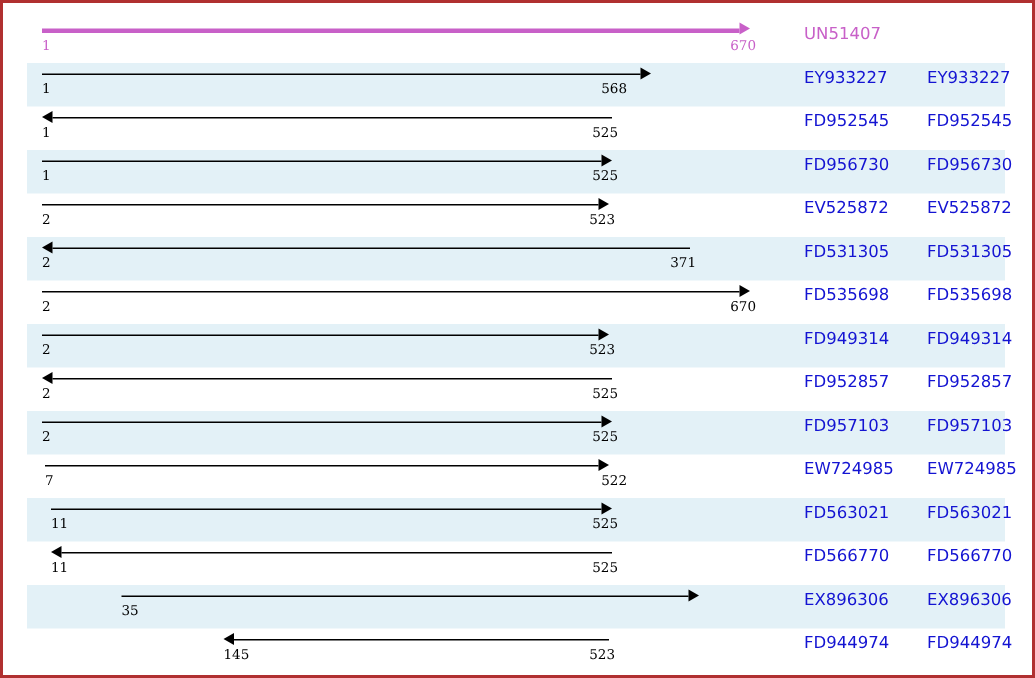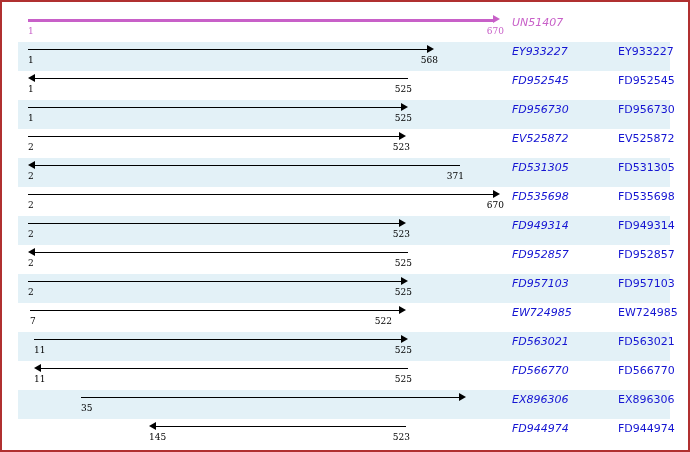--- a/index.html
+++ b/index.html
@@ -92,21 +92,21 @@
 
   
   .label {
     position: absolute;
     top: 3px;
     font-size: 11px;
     font-family: "DejaVu Sans", "Liberation Sans", sans-serif;
     color: #1414d2;
     white-space: nowrap;
   }
-  .label.col1 { left: 510px; font-style: italic; }
+  .label.col1 { left: 534px; }
   .label.col2 { left: 616px; }
   .row.query .label { color: #c860c8; }
 </style>
 </head>
 <body>
 
 <div id="app">
   <div id="rows">
       <div class="row query" style="top: 11px;">
         <div class="band"></div>
@@ -117,21 +117,21 @@
           <div class="coord end" style="left: 502px;">670</div>
         </div>
         <div class="label col1">UN51407</div>
       </div>
       <div class="row alt" style="top: 40px;">
         <div class="band"></div>
         <div class="arrow-wrap" style="left: 0px;">
           <div class="arrow-line" style="left: 26px; width: 399px;"></div>
           <div class="head right" style="left: 425px;"></div>
           <div class="coord start" style="left: 26px;">1</div>
-          <div class="coord end" style="left: 436px;">568</div>
+          <div class="coord end" style="left: 416px;">568</div>
         </div>
         <div class="label col1">EY933227</div>
         <div class="label col2">EY933227</div>
       </div>
       <div class="row" style="top: 69px;">
         <div class="band"></div>
         <div class="arrow-wrap" style="left: 0px;">
           <div class="arrow-line" style="left: 33px; width: 373px;"></div>
           <div class="head left" style="left: 26px;"></div>
           <div class="coord start" style="left: 26px;">1</div>
@@ -216,21 +216,21 @@
         </div>
         <div class="label col1">FD957103</div>
         <div class="label col2">FD957103</div>
       </div>
       <div class="row" style="top: 301px;">
         <div class="band"></div>
         <div class="arrow-wrap" style="left: 0px;">
           <div class="arrow-line" style="left: 28px; width: 369px;"></div>
           <div class="head right" style="left: 397px;"></div>
           <div class="coord start" style="left: 28px;">7</div>
-          <div class="coord end" style="left: 390px;">522</div>
+          <div class="coord end" style="left: 416px;">522</div>
         </div>
         <div class="label col1">EW724985</div>
         <div class="label col2">EW724985</div>
       </div>
       <div class="row alt" style="top: 330px;">
         <div class="band"></div>
         <div class="arrow-wrap" style="left: 0px;">
           <div class="arrow-line" style="left: 32px; width: 367px;"></div>
           <div class="head right" style="left: 399px;"></div>
           <div class="coord start" style="left: 32px;">11</div>

